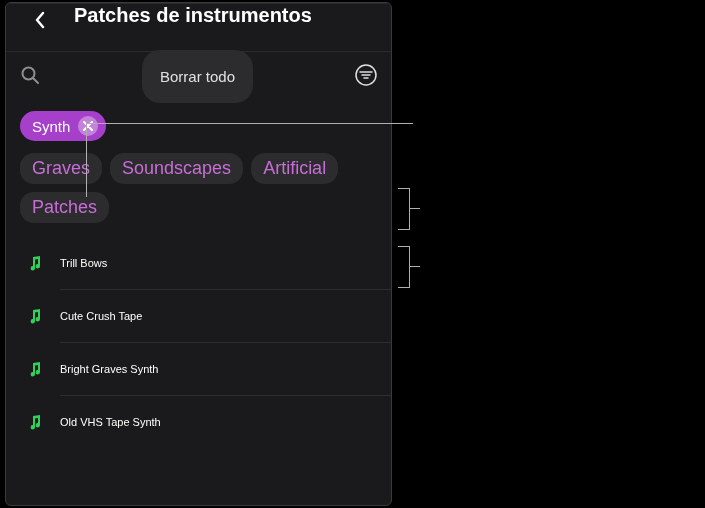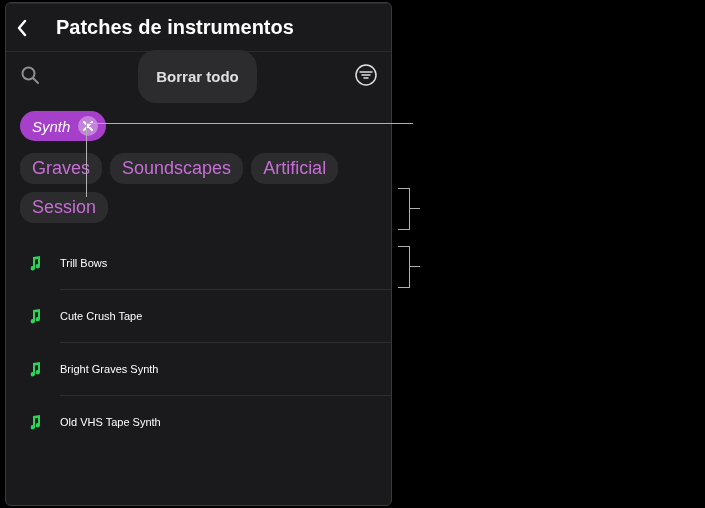--- a/index.html
+++ b/index.html
@@ -3,28 +3,28 @@
 <meta charset="utf-8">
 <style>
   * { box-sizing: border-box; margin: 0; padding: 0; }
   html, body { width: 705px; height: 508px; background: #000; font-family: -apple-system, "Helvetica Neue", Arial, sans-serif; color: #fff; overflow: hidden; }
   .frame { position: absolute; left: 5px; top: 2px; width: 387px; height: 504px; background: #1a1a1c; border: 1px solid #3a3a3c; border-radius: 6px; overflow: hidden; }
   .topbar { display: flex; align-items: center; height: 56px; padding: 0 10px; }
   .back-chev { color: #0a84ff; width: 32px; height: 32px; display: flex; align-items: center; justify-content: center; }
   .title { font-size: 20px; font-weight: 600; color: #fff; margin-left: 12px; }
   .dd { width: 26px; height: 26px; border-radius: 13px; background: #2c2c2e; display: flex; align-items: center; justify-content: center; margin-left: 10px; }
   .dd svg { width: 12px; height: 12px; }
-  .subheader { display: flex; align-items: center; height: 48px; padding: 0 0; border-top: 1px solid #2a2a2c; }
+  .subheader { display: flex; height: 48px; padding: 0 18px; border-top: 1px solid #2a2a2c; }
   .back-chev.small svg { width: 14px; height: 20px; }
   .sub-title { font-size: 20px; font-weight: 600; margin-left: 18px; }
   .filter-row { display: flex; align-items: center; height: 50px; padding: 0 14px; border-top: 1px solid #2a2a2c; }
   .search-icon { color: #8e8e93; }
-  .clear-btn { margin: 0 auto; background: #2c2c2e; color: #e0e0e0; border-radius: 18px; padding: 18px 18px; font-size: 15px; font-weight: bold; }
+  .clear-btn { margin: 0 auto; background: #2c2c2e; color: #e0e0e0; border-radius: 18px; padding: 18px 18px; font-size: 15px; }
   .filter-icon { color: #e0e0e0; width: 22px; height: 22px; }
-  .chips { display: flex; flex-wrap: wrap; gap: 26px; padding: 10px 14px 8px; font-style: italic; }
+  .chips { display: flex; flex-wrap: wrap; gap: 26px; padding: 10px 14px 8px; }
   .chip { display: inline-flex; align-items: center; border-radius: 17px; padding: 5px 8px 5px 12px; font-size: 15px; color: #fff; }
   .chip .x { width: 20px; height: 20px; border-radius: 10px; background: rgba(255,255,255,0.35); display: inline-flex; align-items: center; justify-content: center; margin-left: 8px; }
   .chip .x svg { width: 10px; height: 10px; }
   .chip-purple { background: #a63fc9; }
   .chip-teal { background: #0aa3c2; }
   .sugg { display: flex; flex-wrap: wrap; gap: 8px; padding: 4px 14px 14px; }
   .sugg-chip { background: #2c2c2e; color: #c86dd7; border-radius: 14px; padding: 5px 12px; font-size: 18px; }
   .list { }
   .item { display: flex; align-items: center; height: 52px; padding: 0 14px 0 18px; }
   .item .icon { width: 22px; height: 22px; margin-right: 14px; display:flex; align-items:center; justify-content:center;}
@@ -80,21 +80,21 @@
             <path d="M1 1 L9 9 M9 1 L1 9" stroke="#fff" stroke-width="2" stroke-linecap="round"></path>
           </svg>
         </span>
     </div>
   </div>
 
   <div class="sugg">
     <div class="sugg-chip">Graves</div>
     <div class="sugg-chip">Soundscapes</div>
     <div class="sugg-chip">Artificial</div>
-    <div class="sugg-chip">Session</div>
+    <div class="sugg-chip">Patches</div>
   </div>
 
   <div class="list">
     <div class="item">
       <span class="icon">
           <svg width="18" height="18" viewBox="0 0 18 18">
             <path d="M7 3 L14 2 L14 12 A2.2 2.2 0 1 1 12 10 L12 5 L9 5.5 L9 14 A2.2 2.2 0 1 1 7 12 Z" fill="#30d158"></path>
           </svg>
         </span>
       <span class="label">Trill Bows</span>

